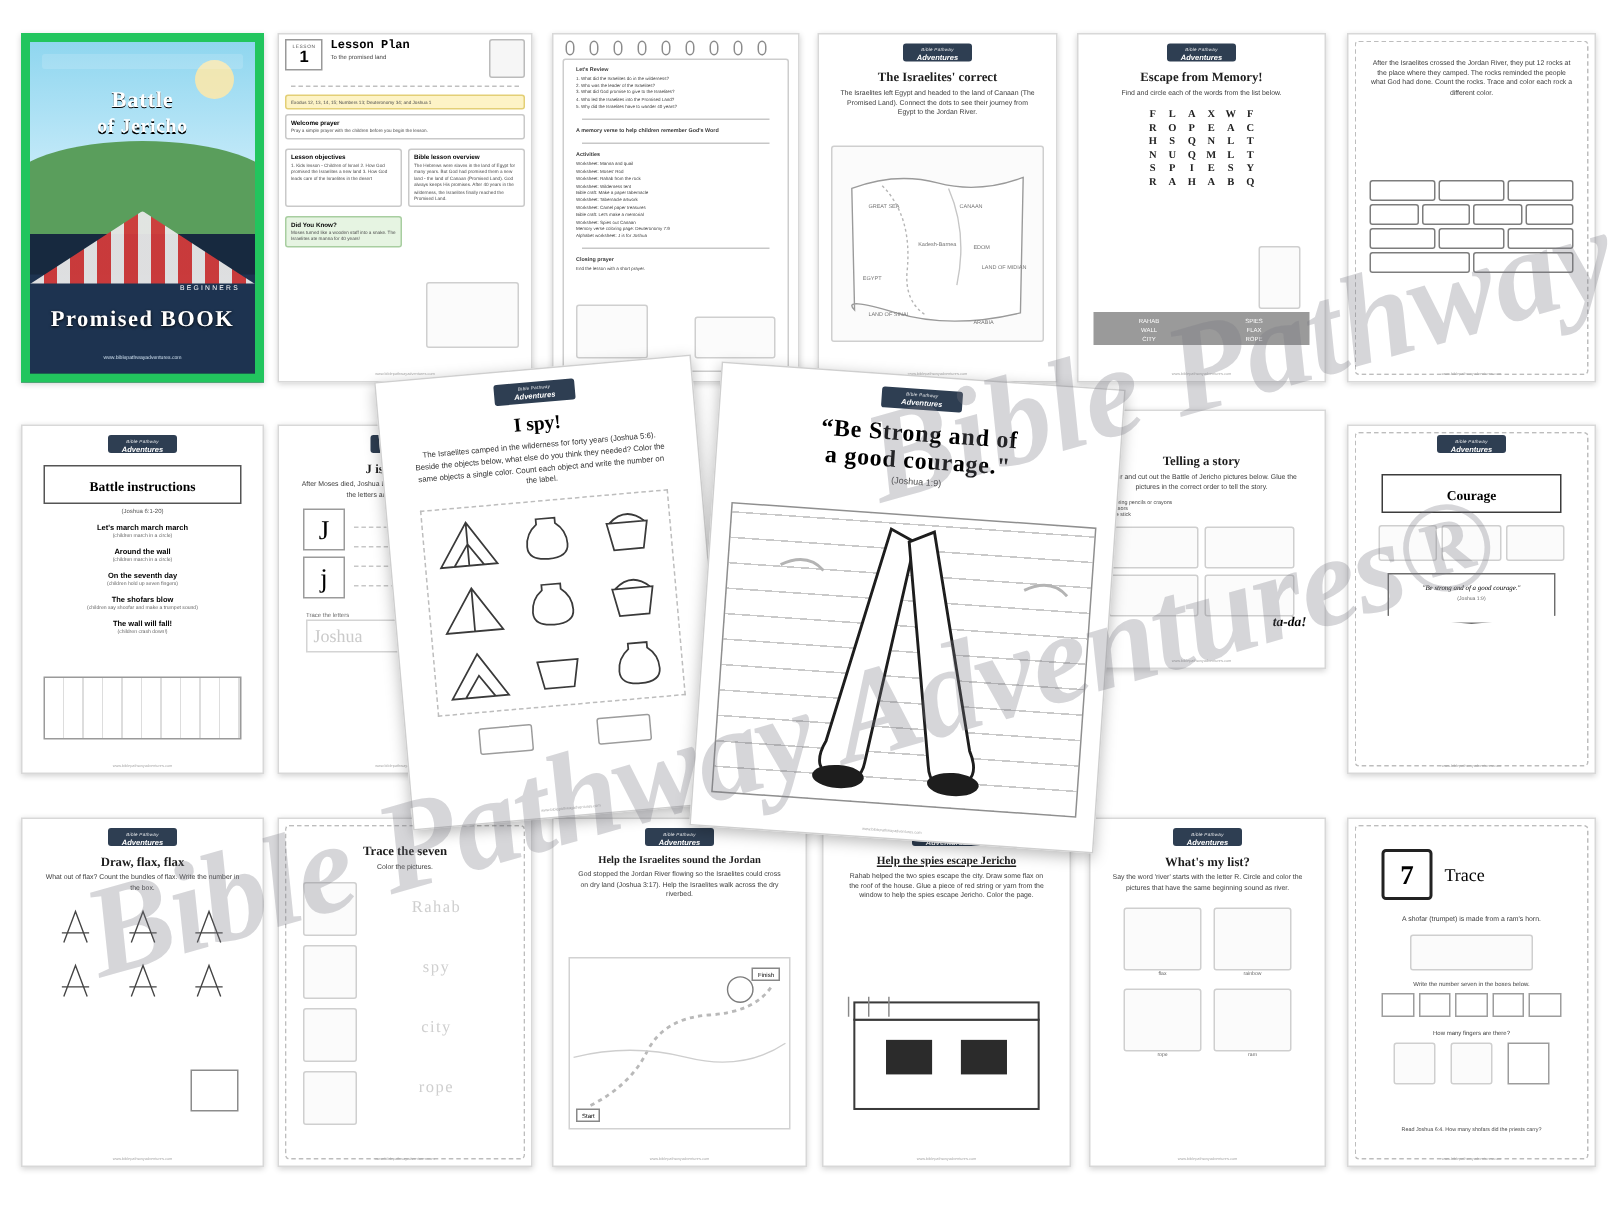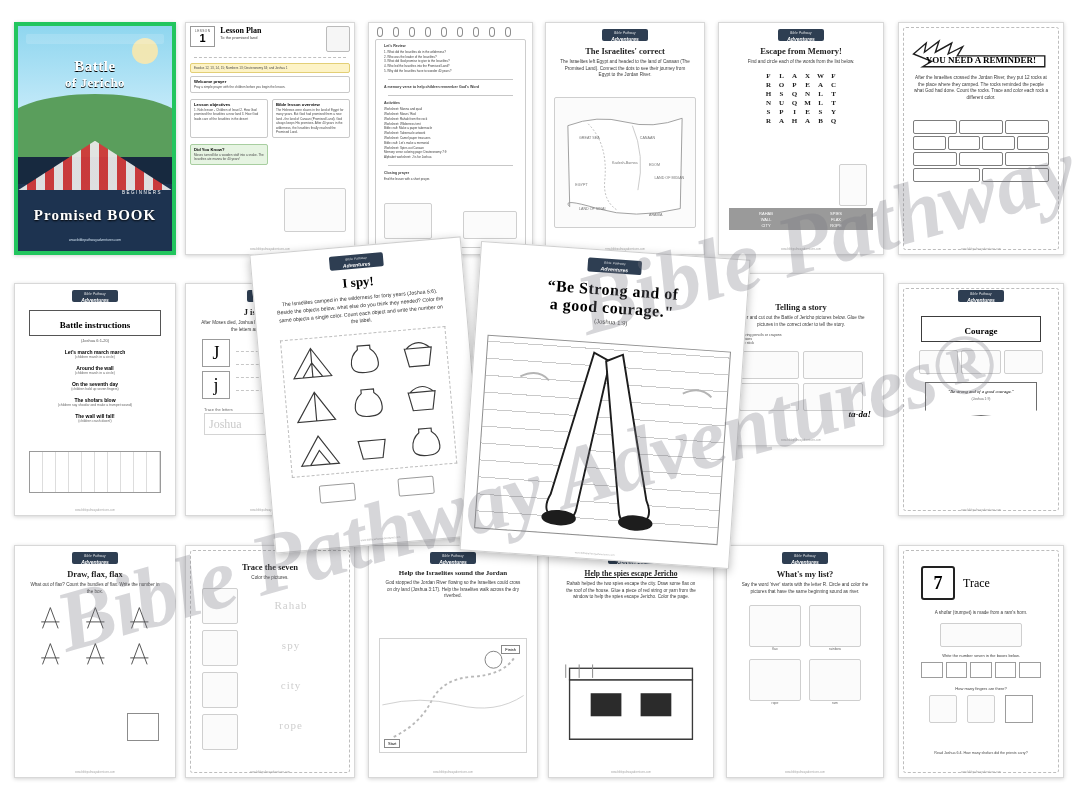--- a/index.html
+++ b/index.html
@@ -67,21 +67,21 @@
 
   
   .spiral{position:absolute;top:4px;left:0;right:0;height:8px;}
   .spiral i{
     position:absolute;top:0;width:4px;height:8px;
     border:1px solid #8c8c8c;border-radius:50%/40%;
     background:#fff;
   }
 
   
-  .cover{background:#17293f;border:4px solid #22c55e;}
+  .cover{background:#17293f;border:6px solid #22c55e;}
   .cover .sky{position:absolute;left:0;right:0;top:0;height:46%;
     background:linear-gradient(#8fd6ef,#cfeefb);}
   .cover .sun{position:absolute;right:14px;top:12px;width:26px;height:26px;border-radius:50%;
     background:#ffe9a8;opacity:.85;}
   .cover .hill{position:absolute;left:-10%;right:-10%;top:30%;height:28%;
     background:#5a9e5c;border-radius:50% 50% 0 0;}
   .cover .ground{position:absolute;left:0;right:0;bottom:0;height:30%;background:#1d3350;}
   .cover .tent{position:absolute;left:0;right:0;bottom:27%;height:22%;
     background:
       repeating-linear-gradient(90deg,#e8e8e8 0 9px,#d23b3b 9px 18px);
@@ -113,21 +113,21 @@
   .cover .ribbon{
     position:absolute;left:8px;right:8px;top:8px;height:10px;
     background:rgba(255,255,255,.15);border-radius:2px;
   }
 
   
   .lp-top{display:flex;align-items:flex-start;gap:5px;padding:3px 4px 0;}
   .lp-num{border:1px solid #999;text-align:center;padding:2px 4px;}
   .lp-num .w{font-size:3.2px;letter-spacing:.4px;color:#555;}
   .lp-num .n{font-size:11px;font-weight:bold;line-height:11px;}
-  .lp-title{font-size:8px;font-weight:bold;font-family:Liberation Serif, serif;}
+  .lp-title{font-size:8px;font-weight:bold;font-family:Liberation Mono, monospace;}
   .lp-sub{font-size:4px;color:#444;}
   .lp-ico{margin-left:auto;width:22px;height:24px;border:1px solid #bbb;border-radius:2px;background:#f6f6f6;}
   .box{border:1px solid #c9c9c9;border-radius:2px;padding:2px 3px;margin:3px 4px;}
   .box h4{margin:0 0 1px;font-size:4.2px;}
   .box p{margin:0;font-size:3.1px;color:#4a4a4a;line-height:1.45;}
   .two{display:flex;gap:4px;}
   .two>div{flex:1;}
   .yellowbox{background:#fdf3c6;border:1px solid #e3cf76;}
   .greenbox{background:#e6f4e2;border:1px solid #a8ceA0;}
 
@@ -413,26 +413,20 @@
         <span>ROPE</span>
       </div>
       <div class="art" style="position:absolute;right:16px;bottom:48px;width:26px;height:40px;"></div>
       <div class="foot">www.biblepathwayadventures.com</div>
     </div>
   </div>
 
   <div class="page" style="left:898px;top:22px;width:166px;height:233px;">
     <div class="dashborder"></div>
     <div class="inner">
-      <div style="text-align:center;margin-top:8px;">
-        <svg viewBox="0 0 160 36" width="96%" height="34">
-          <polygon points="6,18 20,6 18,16 34,4 30,16 48,6 44,18 60,10 54,20 150,20 150,32 16,32 26,26" fill="#ffffff" stroke="#1d1d1d" stroke-width="1.5"></polygon>
-        </svg>
-        <div style="font-size:9px;font-weight:bold;margin-top:-20px;position:relative;font-family:'Liberation Serif',serif;">YOU NEED A REMINDER!</div>
-      </div>
       <div class="subtitle" style="margin-top:10px;">After the Israelites crossed the Jordan River, they put 12 rocks at the place where they camped. The rocks reminded the people what God had done. Count the rocks. Trace and color each rock a different color.</div>
       <div class="bricks">
         <div class="brow">
             <i></i>
             <i></i>
             <i></i>
           </div>
         <div class="brow">
             <i></i>
             <i></i>

